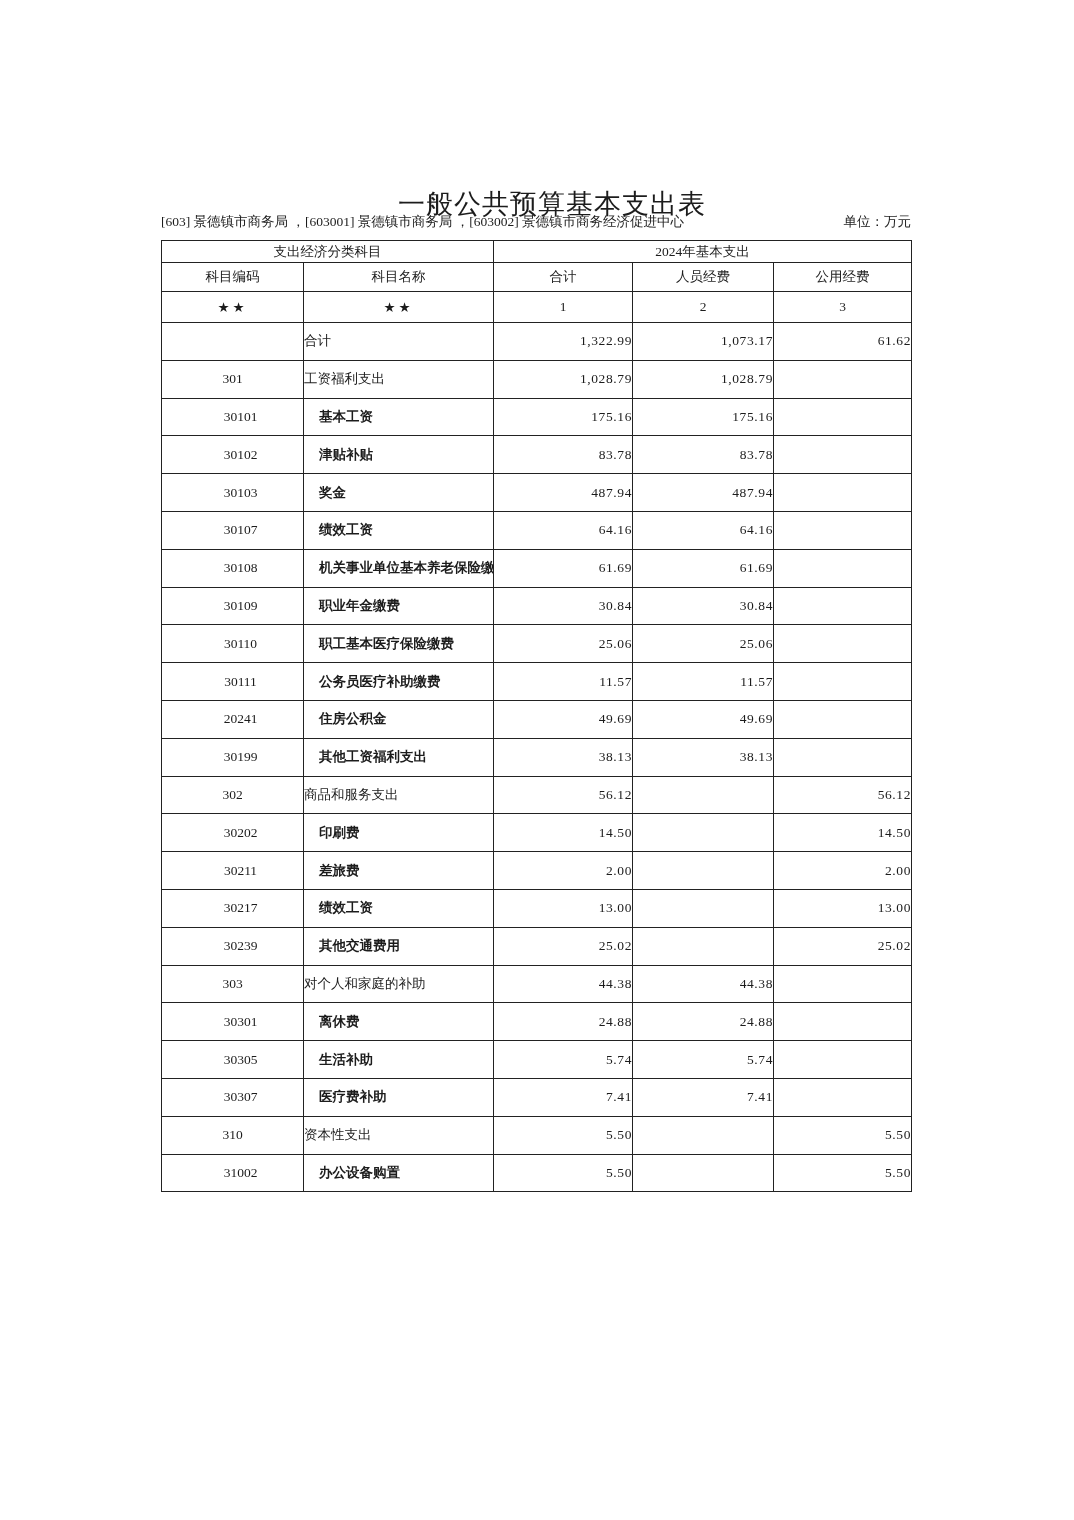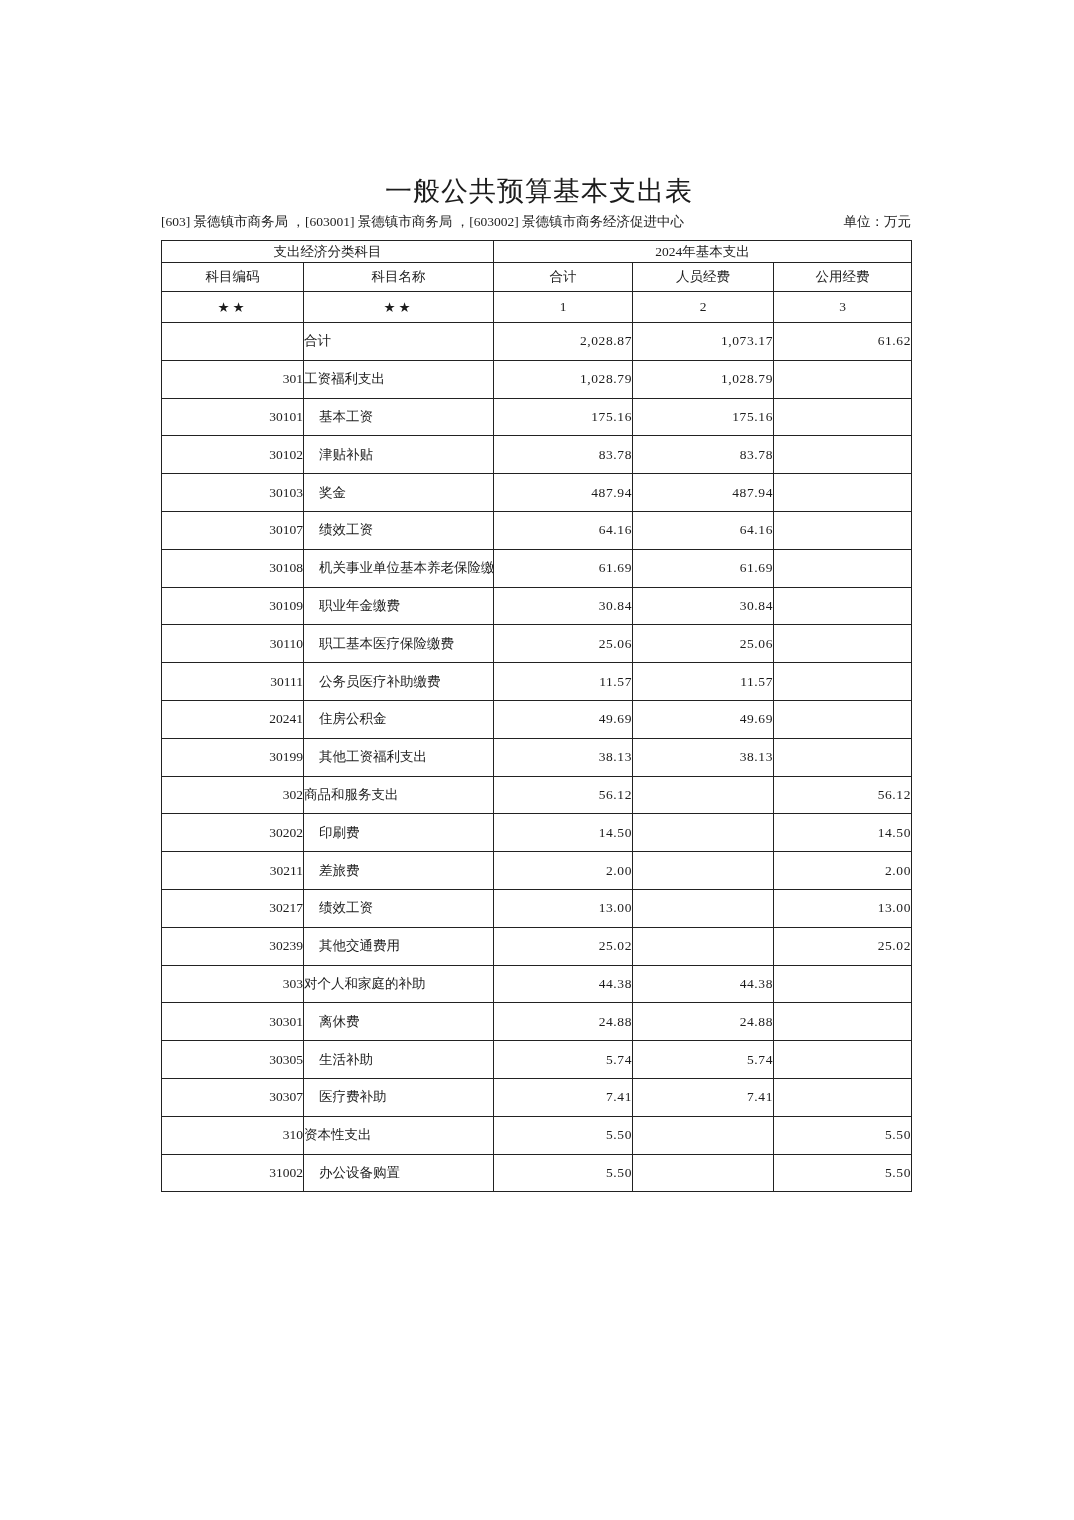--- a/index.html
+++ b/index.html
@@ -19,21 +19,21 @@
     width: 1074px;
     height: 1520px;
     background: #ffffff;
     overflow: hidden;
   }
   .doc-title {
     position: absolute;
     top: 170px;
     left: 161px;
     width: 750px;
-    margin: 3px;
+    margin: 16px;
     text-align: center;
     font-size: 27px;
     font-weight: 500;
     letter-spacing: 1px;
     white-space: nowrap;
   }
   .subhead {
     position: absolute;
     top: 213px;
     left: 161px;
@@ -61,24 +61,24 @@
     vertical-align: middle;
     white-space: nowrap;
     overflow: hidden;
     background: #ffffff;
   }
   table.budget thead th { text-align: center; }
   tr.hrow1 th { height: 21px; margin-top: 20px; }
   tr.hrow2 th { height: 28px; }
   tr.hrow3 th { height: 30px; }
   tbody td { height: 36.8px; }
-  td.cell-code { text-align: right; padding-left: 5px; }
+  td.cell-code { text-align: center; padding-left: 5px; }
   td.cell-code.lvl2 { padding-left: 16px; }
   td.cell-name { text-align: left; padding-left: 3px; }
-  td.cell-name.lvl2 { padding-left: 15px; }
+  td.cell-name.lvl2 { padding-left: 15px; font-weight: bold; }
   td.num {
     text-align: right;
     padding-right: 4px;
     letter-spacing: 0.6px;
   }
   th.star {
     font-size: 9px;
     letter-spacing: 3px;
     padding-left: 3px; 
   }
@@ -120,21 +120,21 @@
         <th class="star">★★</th>
         <th>1</th>
         <th>2</th>
         <th>3</th>
       </tr>
     </thead>
     <tbody>
         <tr>
           <td class="cell-code lvl1"></td>
           <td class="cell-name lvl1">合计</td>
-          <td class="num">2,028.87</td>
+          <td class="num">1,322.99</td>
           <td class="num">1,073.17</td>
           <td class="num">61.62</td>
         </tr>
         <tr>
           <td class="cell-code lvl1">301</td>
           <td class="cell-name lvl1">工资福利支出</td>
           <td class="num">1,028.79</td>
           <td class="num">1,028.79</td>
           <td class="num"></td>
         </tr>

